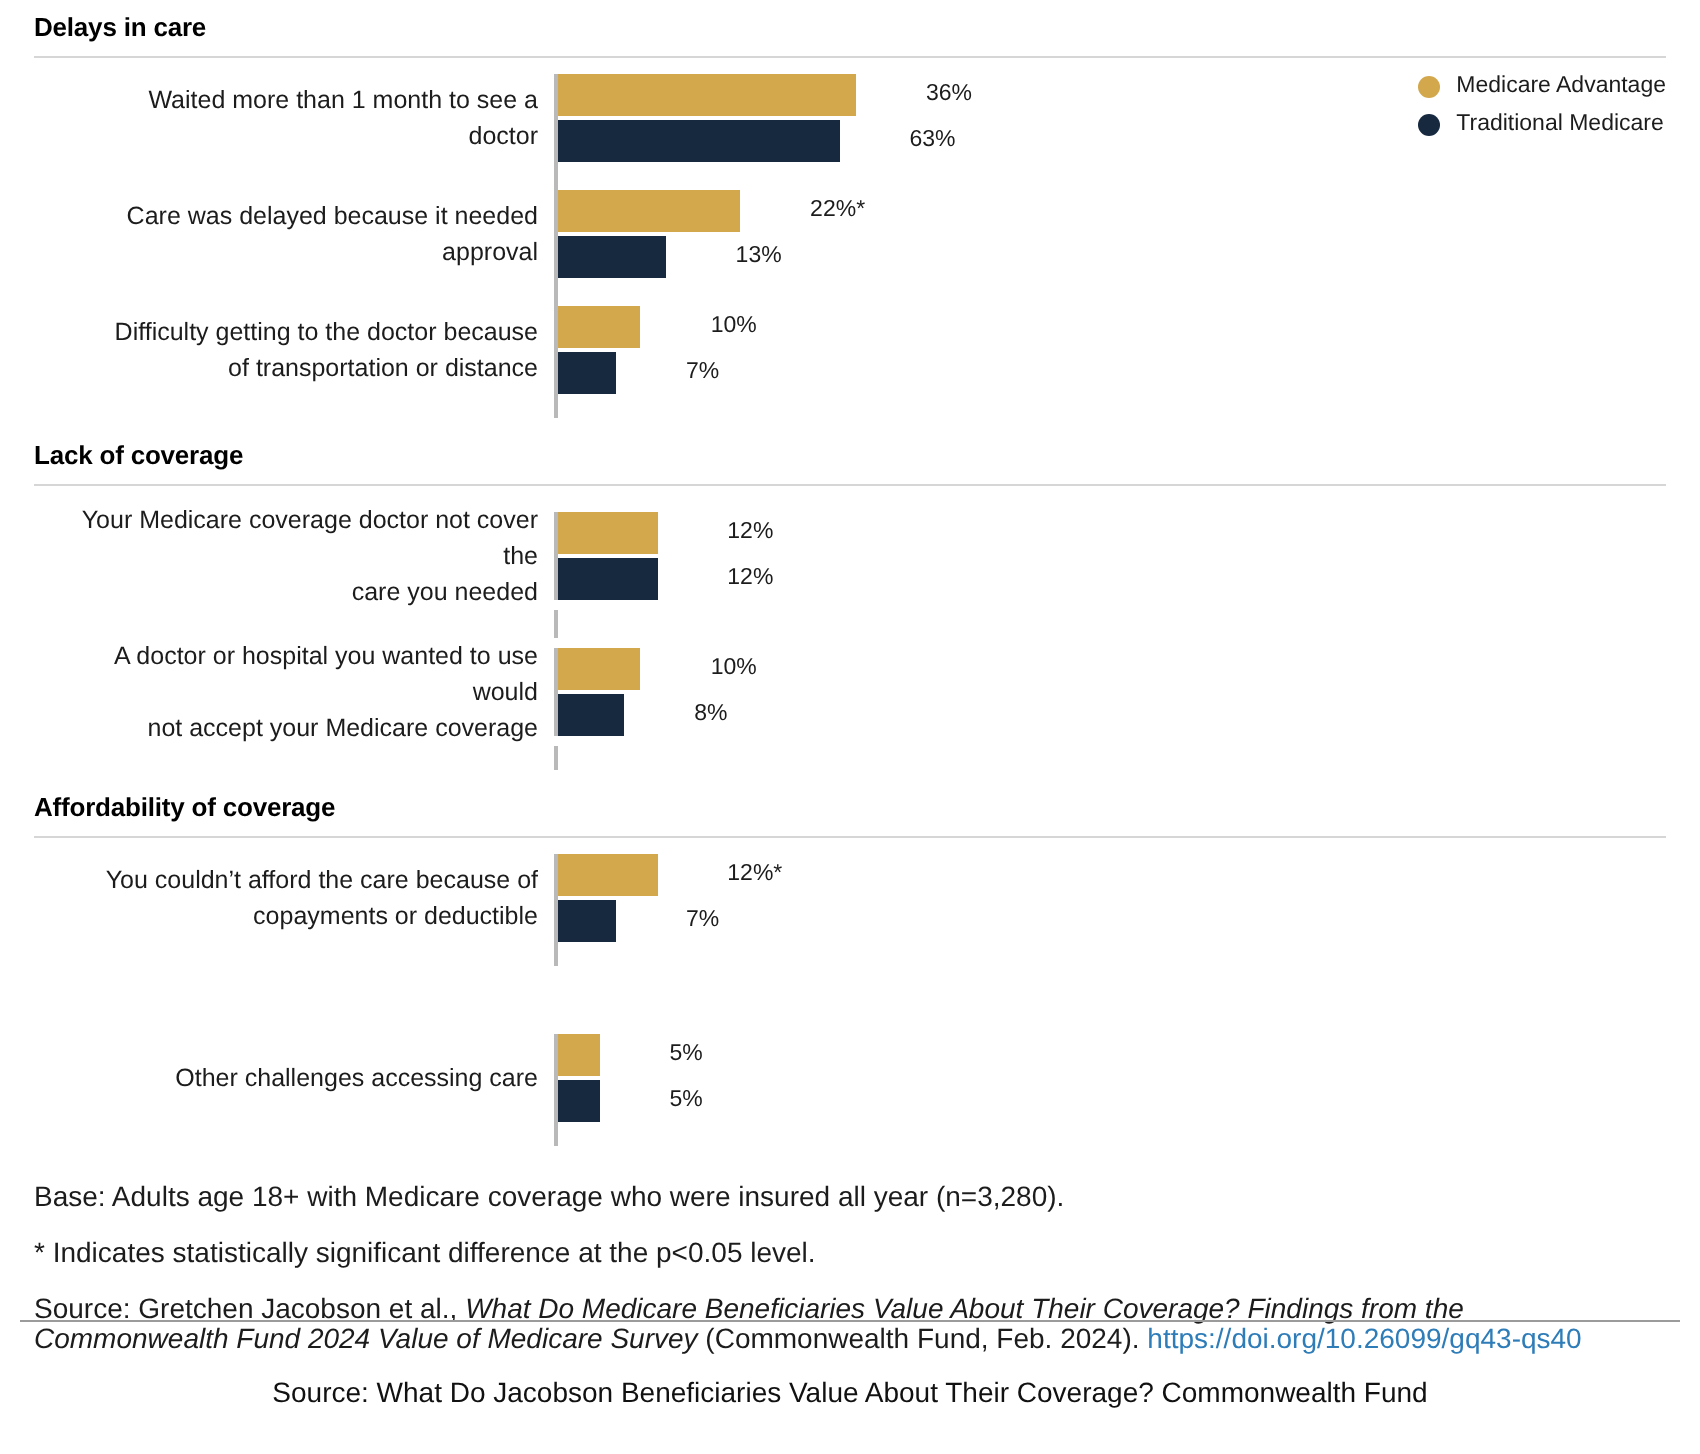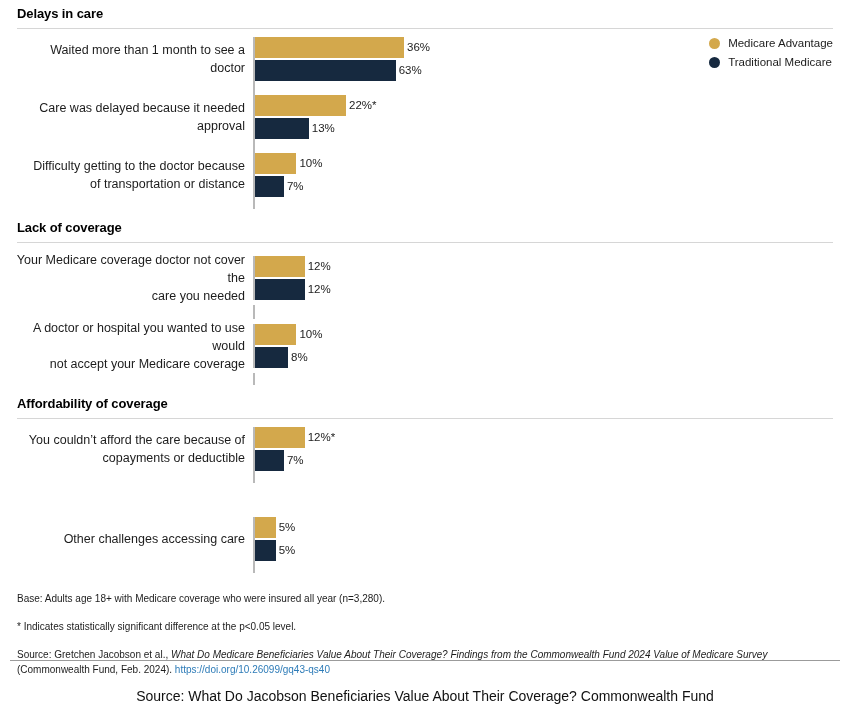--- a/index.html
+++ b/index.html
@@ -36,21 +36,21 @@
   }
   .section-rule {
     height: 1px;
     background: #d6d6d6;
     margin: 6px 17px 0 17px;
   }
 
   
   .plot {
     position: relative;
-    padding-left: 0;
+    padding-left: 24px;
   }
   .group {
     position: relative;
     display: flex;
     align-items: center;
   }
   .group-label {
     width: 253px;
     text-align: right;
     font-size: 12.5px;
@@ -63,20 +63,21 @@
   .bars {
     position: relative;
     flex: 1;
     border-left: 2px solid #b9b9b9;
     padding-left: 0px;
   }
   .bar-row {
     display: flex;
     align-items: center;
     height: 21px;
+    gap: 32px;
   }
   .bar-row + .bar-row {
     margin-top: 2px;
   }
   .bar {
     height: 21px;
   }
   .bar.ma   { background: #d3a84c; }
   .bar.tm   { background: #16293f; }
   .bar-value {
@@ -118,21 +119,21 @@
     color: #1c1c1c;
     white-space: nowrap;
   }
 
   
   .notes {
     padding: 0 17px;
     margin-top: 10px;
   }
   .note {
-    font-size: 10px;
+    font-size: 14px;
     line-height: 15px;
     color: #1c1c1c;
     margin-bottom: 13px;
   }
   .note.source {
     margin-bottom: 0;
     max-width: 800px;
   }
   .note .ital { font-style: italic; }
   .note .link { color: #2e7cb8; }

